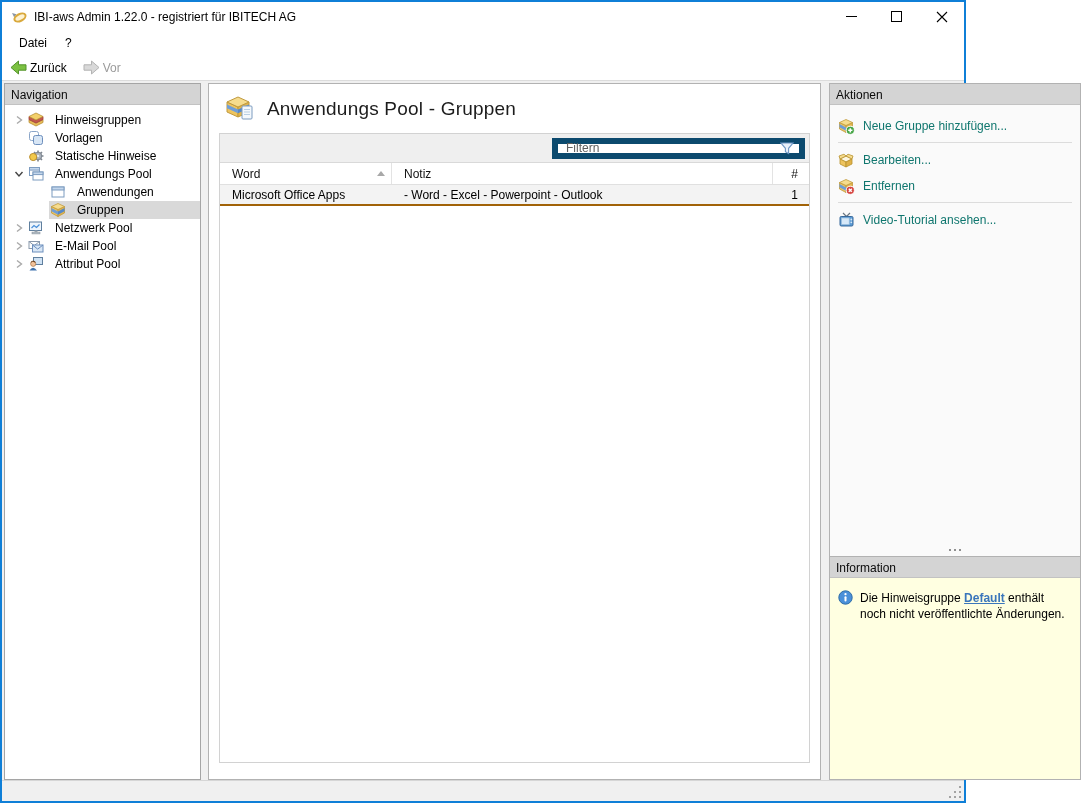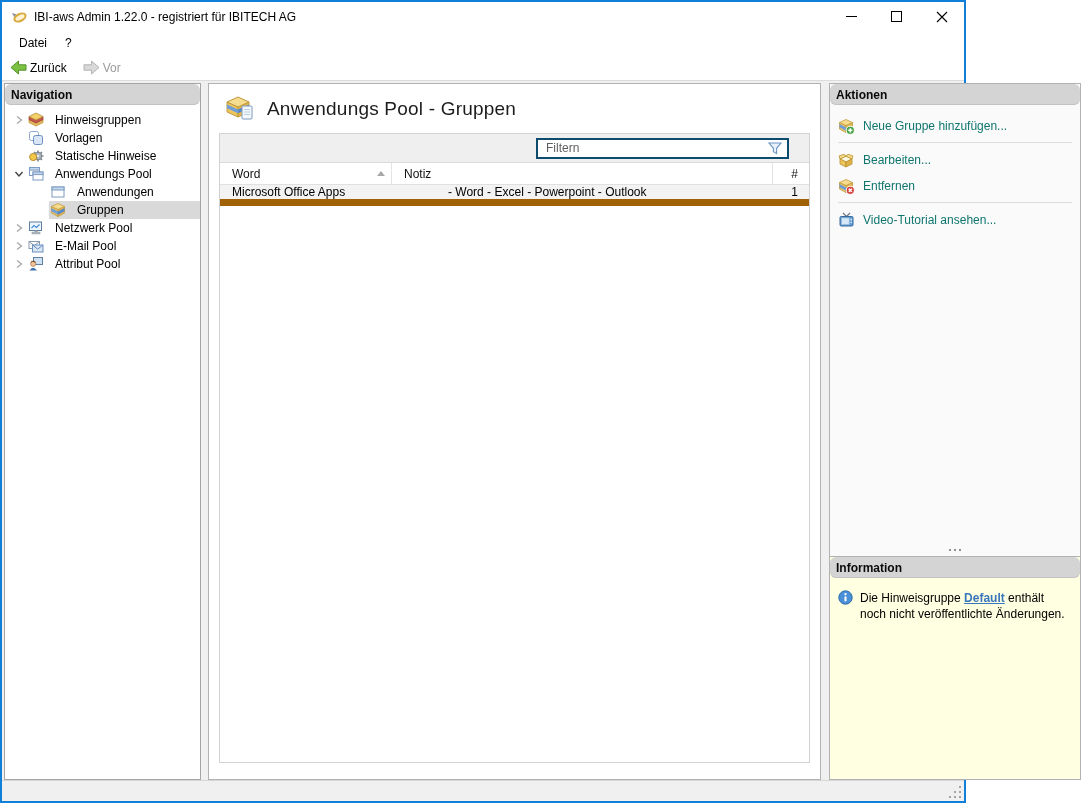--- a/index.html
+++ b/index.html
@@ -24,21 +24,21 @@
   .toolbar { height:26px; background:#fff; display:flex; align-items:center; padding-left:5px;
              border-bottom:1px solid #dcdcdc; flex:none; gap:10px; }
   .tool-btn { display:flex; align-items:center; gap:3px; padding:2px 3px; }
   .tool-btn .lbl { color:#000; }
   .tool-btn.disabled .lbl { color:#9b9b9b; }
 
   
   .content { height:699px; display:flex; flex:none; padding:2px 3px 0 2px; background:#f0f0f0; }
 
   .panel-header { height:21px; background:#d4d4d4; border-bottom:1px solid #c2c2c2;
-                  font-weight:bold; color:#0a0a0a; padding:4px 6px 0 6px; flex:none;border-radius:6px; }
+                  font-weight:normal; color:#0a0a0a; padding:4px 6px 0 6px; flex:none; }
 
   
   .nav-panel { width:197px; flex:none; background:#fff; border:1px solid #a5a5a5;
                display:flex; flex-direction:column; }
   .tree { padding-top:6px; }
   .tree-row { height:18px; display:flex; align-items:center; padding-left:6px; }
   .tree-row.child { padding-left:28px; }
   .chev-box { width:16px; height:16px; flex:none; display:flex; align-items:center; justify-content:center; }
   .row-body { flex:1; display:flex; align-items:center; gap:11px; height:100%; padding-left:1px; }
   .row-body.selected { background:#d9d9d9; }
@@ -53,36 +53,36 @@
   
   .main-panel { width:613px; flex:none; background:#fff; border:1px solid #b2b2b2;
                 display:flex; flex-direction:column; }
   .main-title { display:flex; align-items:center; gap:12px; padding:11px 10px 9px 16px; flex:none; }
   .main-title h1 { font-size:19px; font-weight:300; color:#1c1c1c; letter-spacing:.2px; white-space:nowrap; }
 
   .table-frame { margin:2px 10px 16px 10px; border:1px solid #d2d2d2; flex:1;
                  display:flex; flex-direction:column; background:#fff; }
   .filter-bar { height:29px; background:#efefef; border-bottom:1px solid #d9d9d9;
                 display:flex; align-items:center; flex:none; }
-  .filter-box { margin-left:auto; margin-right:20px; width:253px; height:21px; background:#fff;
-                border:2px solid #0c4a6e; display:flex; align-items:center; }
+  .filter-box { margin-left:auto; margin-right:4px; width:253px; height:21px; background:#fff;
+                border:6px solid #0c4a6e; display:flex; align-items:center; }
   .filter-box input { flex:1; border:none; outline:none; height:17px; padding-left:8px; font-size:12px;
                       font-family:"Liberation Sans","DejaVu Sans",sans-serif; color:#333; min-width:0; background:transparent; }
   .filter-box input::placeholder { color:#5f5f5f; opacity:1; }
   .filter-box .funnel { flex:none; margin-right:5px; display:flex; }
 
   .thead { height:22px; display:flex; align-items:center; border-bottom:1px solid #e0e0e0; flex:none; background:#fff; }
   .th { display:flex; align-items:center; height:100%; padding-left:12px; color:#111; }
   .th-name { width:172px; border-right:1px solid #e3e3e3; }
   .th-notiz { flex:1; border-right:1px solid #e3e3e3; }
   .th-count { width:36px; justify-content:flex-end; padding-right:11px; padding-left:0; }
   .sort-asc { width:0; height:0; border-left:4px solid transparent; border-right:4px solid transparent;
               border-bottom:5px solid #a8a8a8; margin-left:auto; margin-right:6px; }
 
-  .trow { height:21px; display:flex; align-items:center; background:#f3f3f3; border-bottom:7px solid #a16207; flex:none;gap:44px; }
+  .trow { height:21px; display:flex; align-items:center; background:#f3f3f3; border-bottom:2px solid #a16207; flex:none; }
   .td { padding-left:12px; white-space:nowrap; color:#000; }
   .td-name { width:172px; }
   .td-notiz { flex:1; }
   .td-count { width:36px; text-align:right; padding-right:11px; padding-left:0; }
   .tbody-fill { flex:1; background:#fff; }
 
   
   .right-col { width:252px; flex:none; display:flex; flex-direction:column; }
   .actions-section { height:474px; flex:none; border:1px solid #b2b2b2; background:#fafafa;
                      display:flex; flex-direction:column; }

